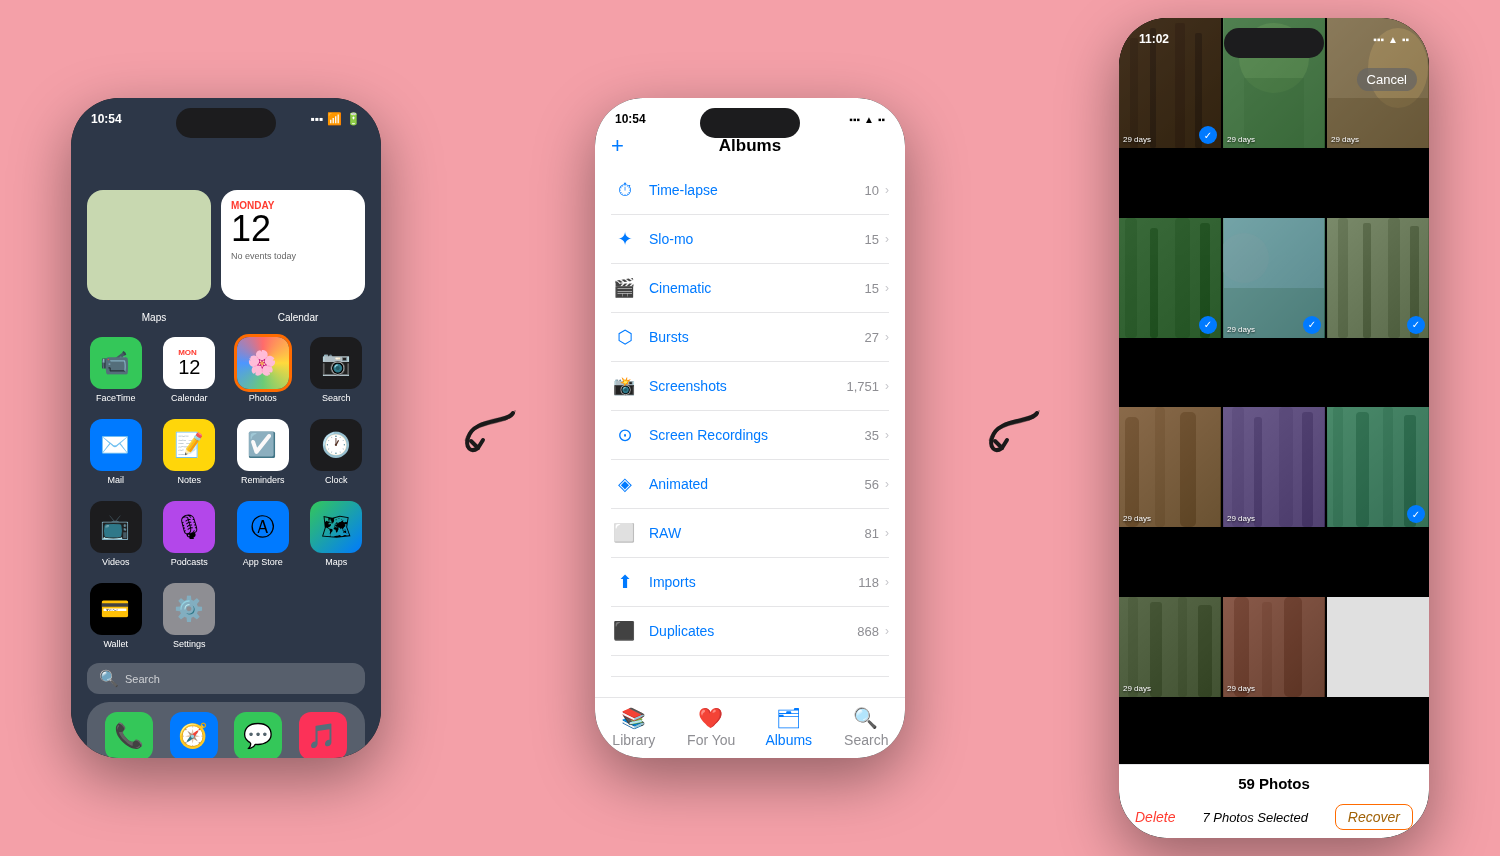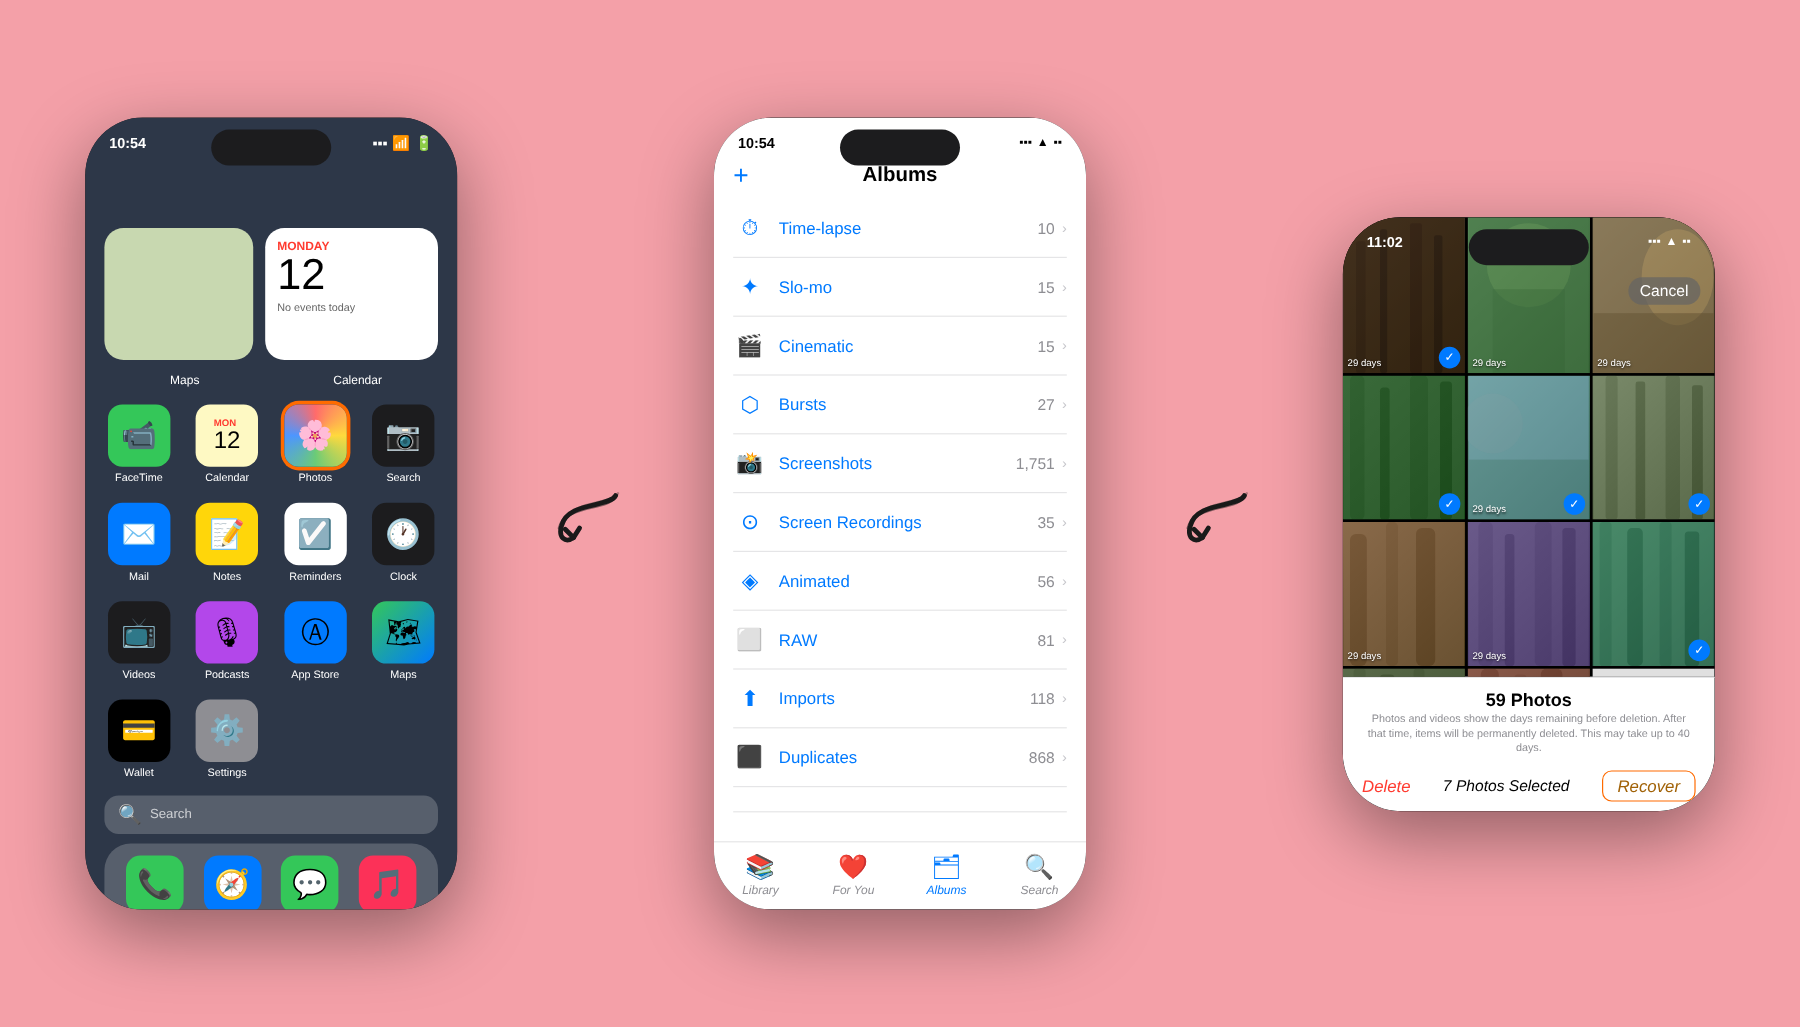--- a/index.html
+++ b/index.html
@@ -38,21 +38,21 @@
       height: 660px;
     }
 
     .phone-2 {
       width: 310px;
       height: 660px;
     }
 
     .phone-3 {
       width: 310px;
-      height: 495px;
+      height: 820px;
     }
 
     .phone-screen {
       position: absolute;
       top: 0; left: 0; right: 0; bottom: 0;
       border-radius: 46px;
       overflow: hidden;
     }
 
     
@@ -327,23 +327,22 @@
     .tab-icon {
       font-size: 20px;
       color: #8e8e93;
     }
 
     .tab-icon.active {
       color: #007aff;
     }
 
     .tab-label {
-      font-size: 10px;
+      font-size: 14px;
       color: #8e8e93;
-      font-style: italic;
     }
 
     .tab-label.active {
       color: #007aff;
     }
 
     
     .deleted-screen {
       background: #000;
       height: 100%;
@@ -546,21 +545,21 @@
           <div class="widget-label">Calendar</div>
         </div>
 
         <div class="app-grid">
 
           <div class="app-icon">
             <div class="app-icon-img" style="background:#34c759;">📹</div>
             <div class="app-icon-label">FaceTime</div>
           </div>
           <div class="app-icon">
-            <div class="app-icon-img" style="background:#fef9c3;">
+            <div class="app-icon-img" style="background:#ffffff;">
               <div style="font-size:8px;color:#ff3b30;font-weight:700;line-height:1;">MON<br><span style="font-size:20px;color:#000;font-weight:200;">12</span></div>
             </div>
             <div class="app-icon-label">Calendar</div>
           </div>
           <div class="app-icon photos-highlighted">
             <div class="app-icon-img" style="background: conic-gradient(#ff6b6b, #ffd93d, #6bcb77, #4d96ff, #ff6b6b);">🌸</div>
             <div class="app-icon-label">Photos</div>
           </div>
           <div class="app-icon">
             <div class="app-icon-img" style="background:#1c1c1e;">📷</div>
@@ -903,21 +902,20 @@
               <div class="photo-days">29 days</div>
             </div>
             <div class="photo-cell" style="height:100px;">
               <div class="photo-bg photo-bg-12" style="background:#e0e0e0;"></div>
             </div>
           </div>
         </div>
 
         <div class="deleted-bottom">
           <div class="deleted-count">59 Photos</div>
-          <div class="deleted-desc">Photos and videos show the days remaining before deletion. After that time, items will be permanently deleted. This may take up to 40 days.</div>
           <div class="deleted-actions">
             <span class="delete-btn">Delete</span>
             <span class="photos-selected">7 Photos Selected</span>
             <span class="recover-btn">Recover</span>
           </div>
         </div>
       </div>
     </div>
   </div>
 

